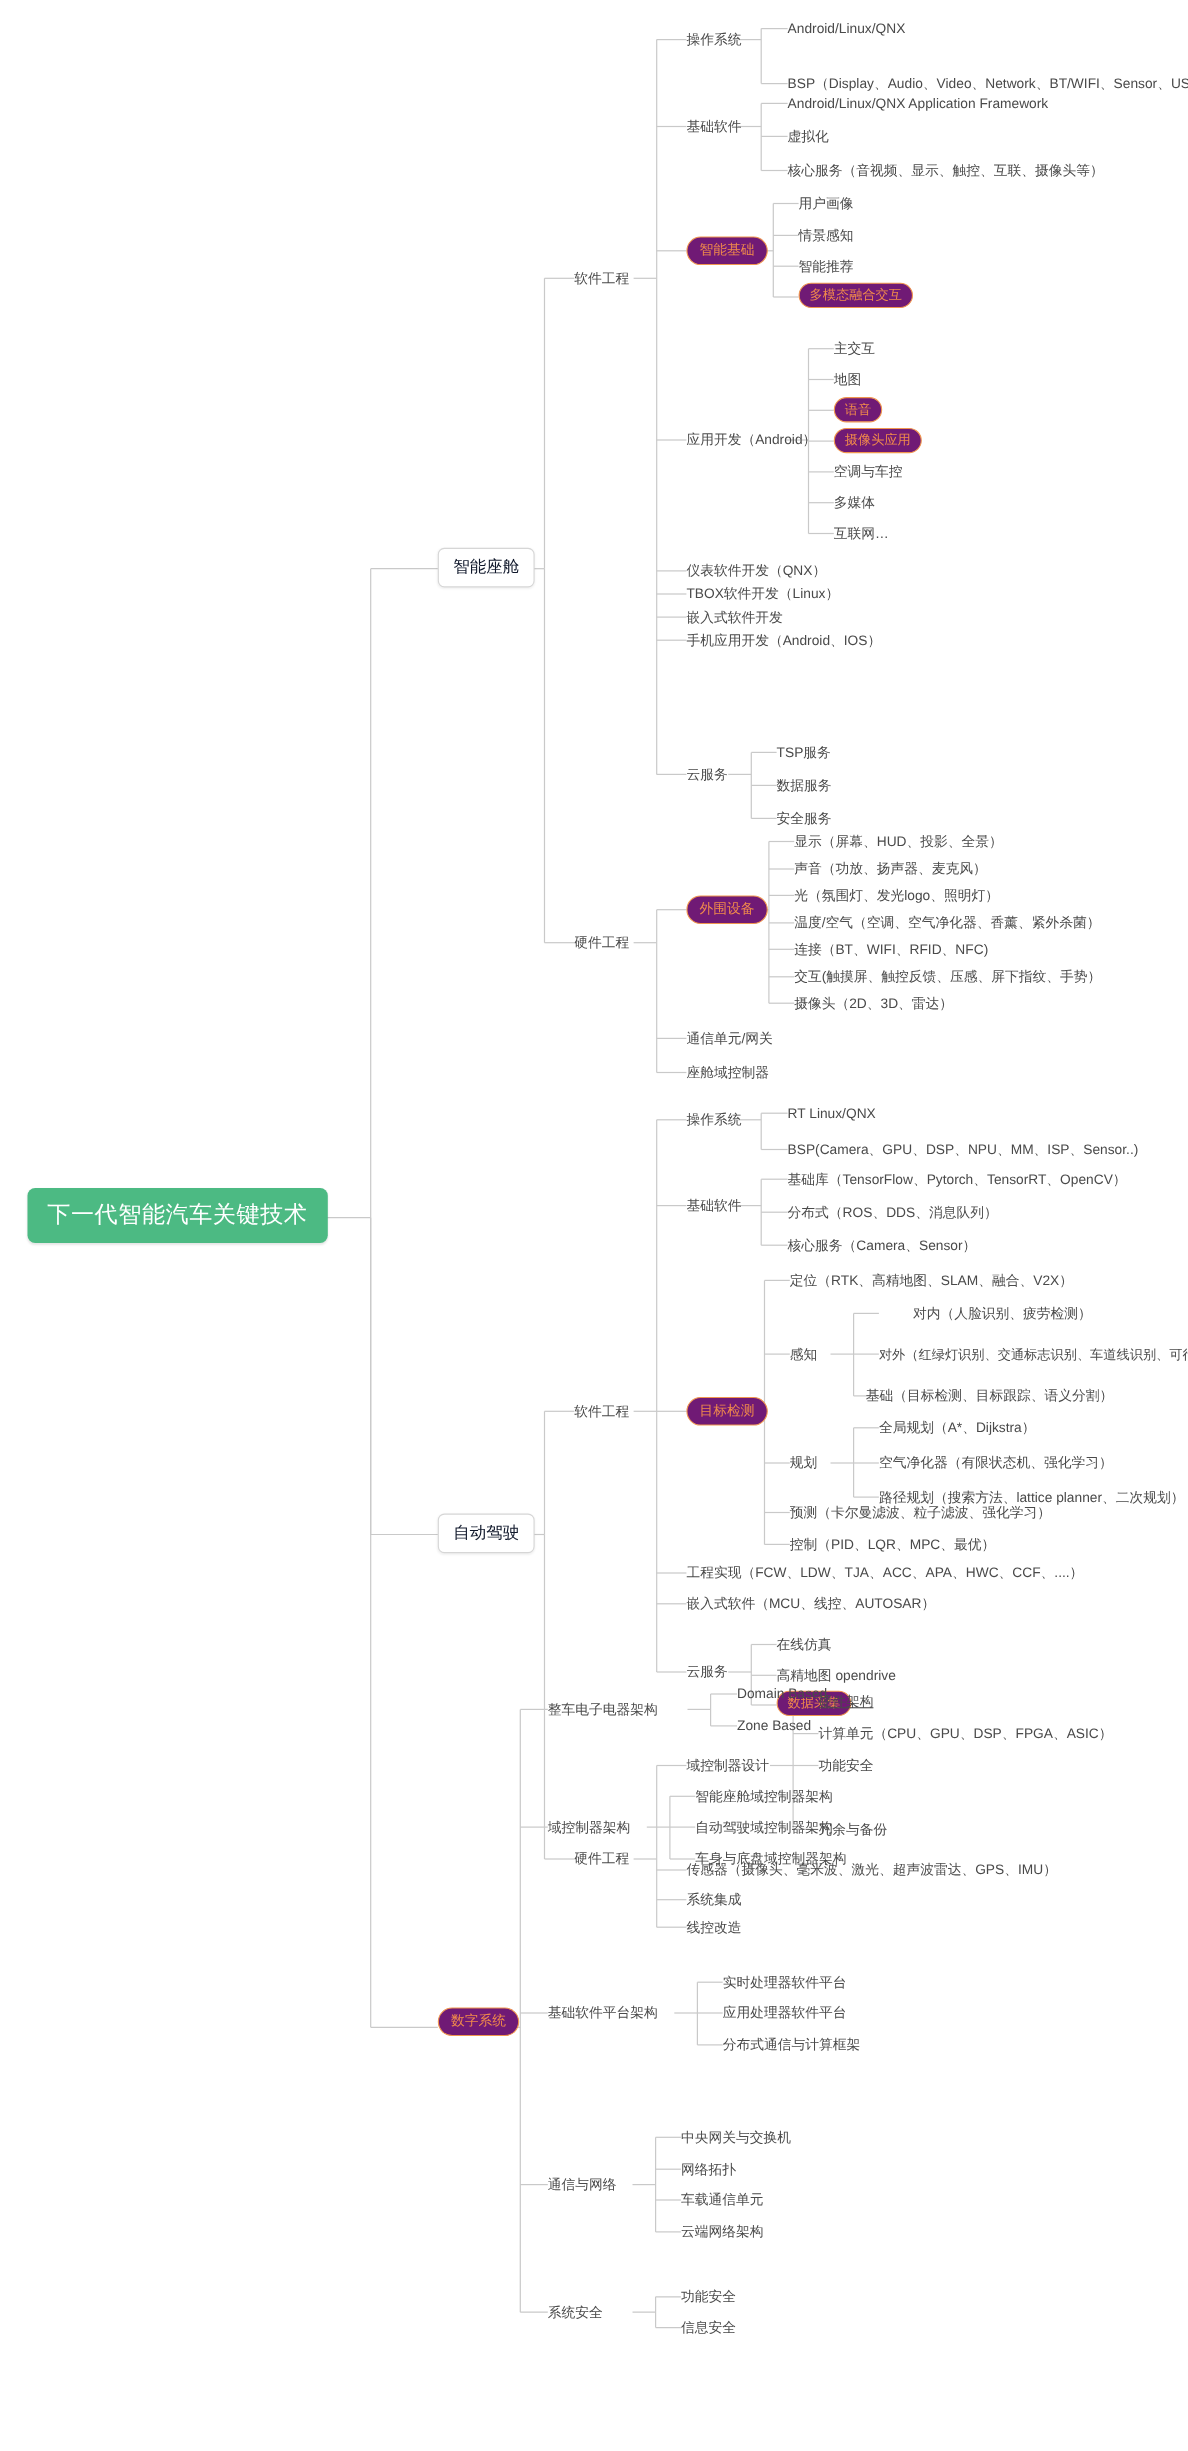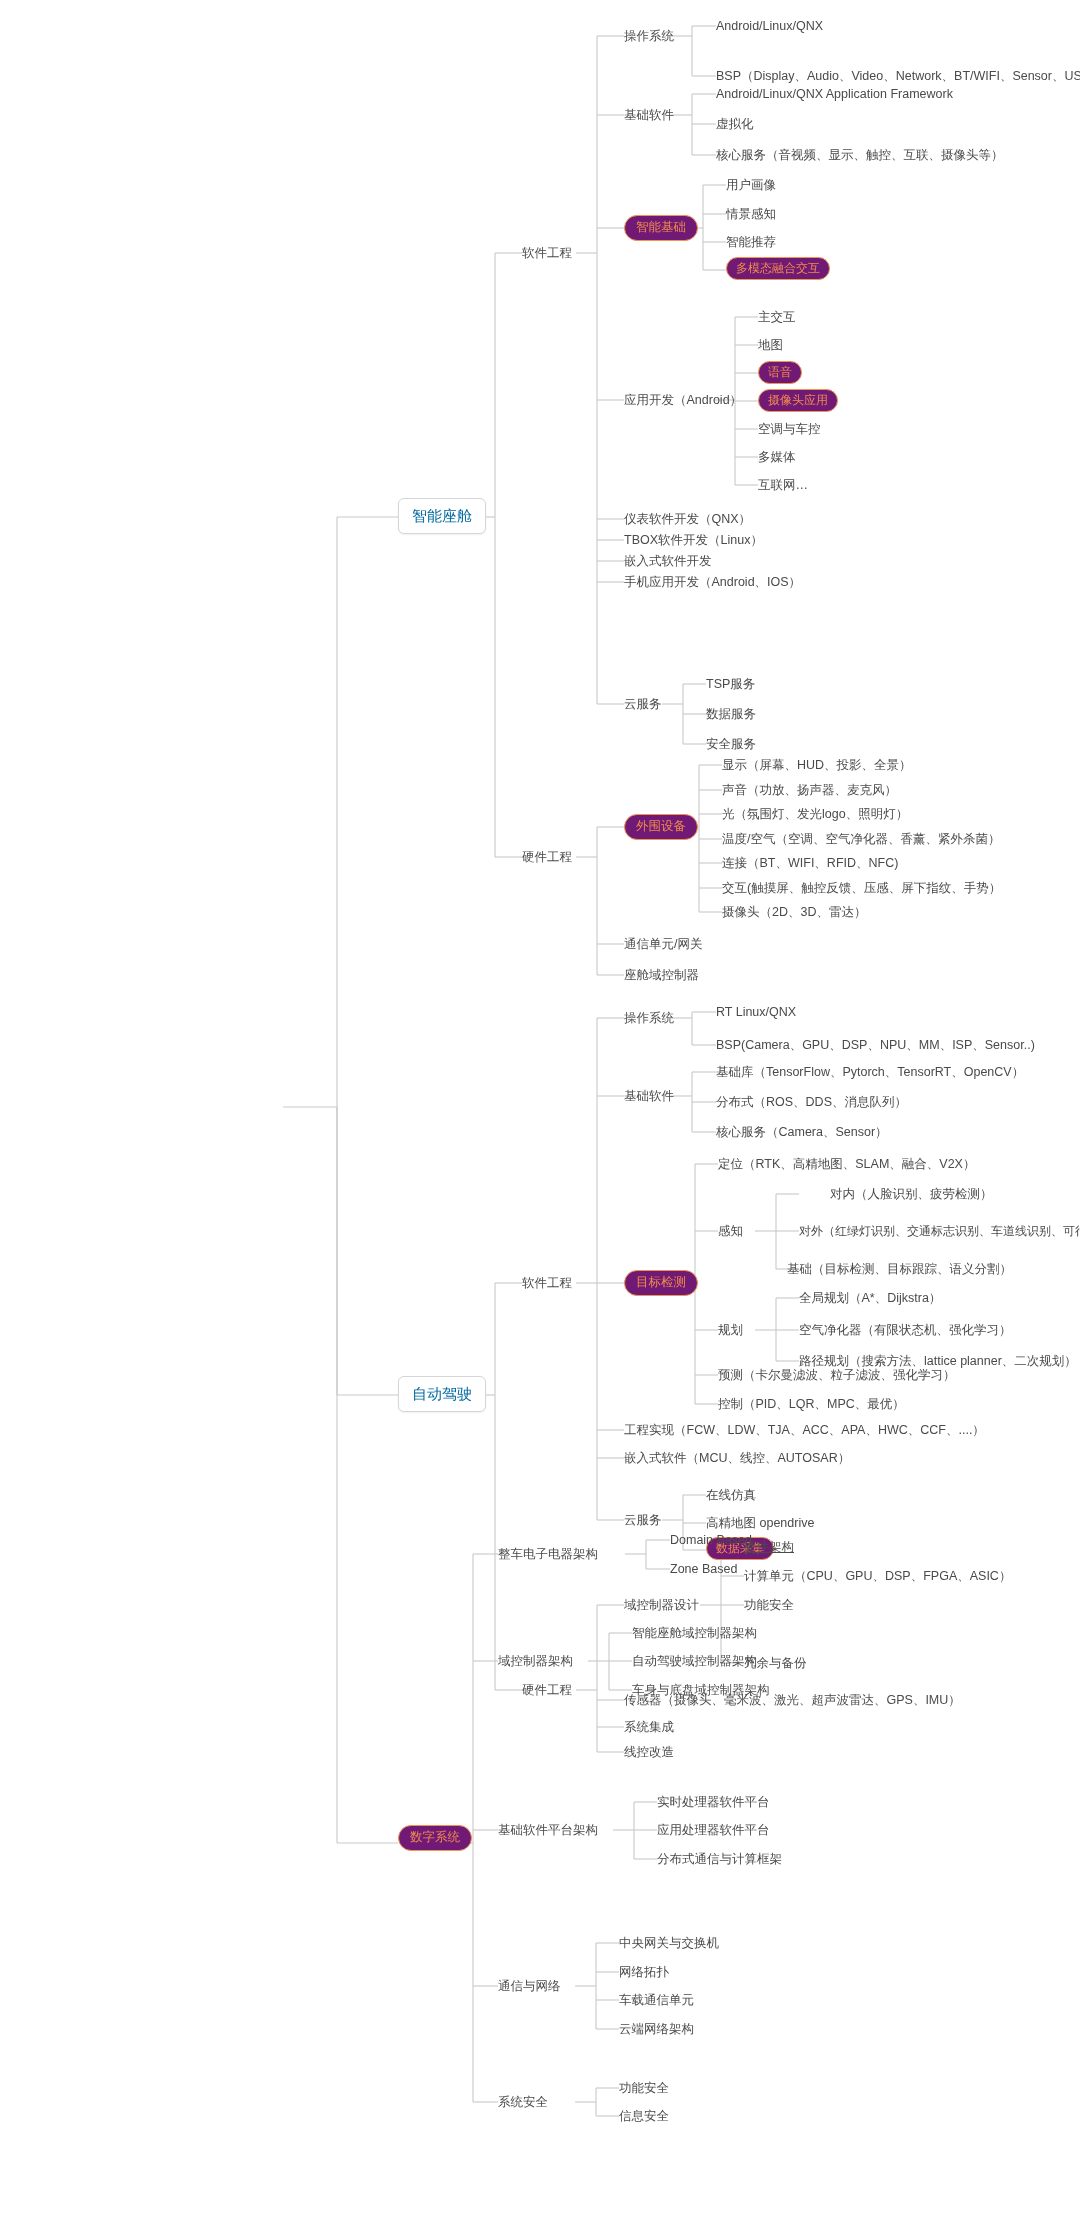--- a/index.html
+++ b/index.html
@@ -34,21 +34,21 @@
     color: #ffffff;
     border-radius: 7px;
     font-size: 21px;
     padding: 14px 18px 15px 18px;
     letter-spacing: 0.5px;
     box-shadow: 0 1px 2px rgba(0,0,0,0.10);
   }
   
   .n-l1 {
     background: #ffffff;
-    color: #0369a1;
+    color: #0f172a;
     border: 1px solid #d6d6d6;
     border-radius: 6px;
     font-size: 15px;
     padding: 9px 13px 10px 13px;
     box-shadow: 0 1px 2px rgba(0,0,0,0.06);
   }
   
   .n-txt {
     color: #4a4a4a;
     font-size: 12.5px;
@@ -248,20 +248,21 @@
       <path d="M596 2000 H619"></path>
       <path d="M596 2029 H619"></path>
 
       <path d="M575 2102 H596"></path>
       <path d="M596 2088 V2116"></path>
       <path d="M596 2088 H619"></path>
       <path d="M596 2116 H619"></path>
     </g>
   </svg>
 
+  <div class="node n-root" style="left:25px; top:1080px;">下一代智能汽车关键技术</div>
 
   <div class="node n-l1" style="left:398px; top:498px;">智能座舱</div>
 
   <div class="node n-txt" style="left:522px; top:246px;">软件工程</div>
   <div class="node n-txt" style="left:522px; top:850px;">硬件工程</div>
 
   <div class="node n-txt" style="left:624px; top:29px;">操作系统</div>
   <div class="node n-txt" style="left:716px; top:19px;">Android/Linux/QNX</div>
   <div class="node n-txt" style="left:716px; top:69px;">BSP（Display、Audio、Video、Network、BT/WIFI、Sensor、USB、Camera…）</div>
 

